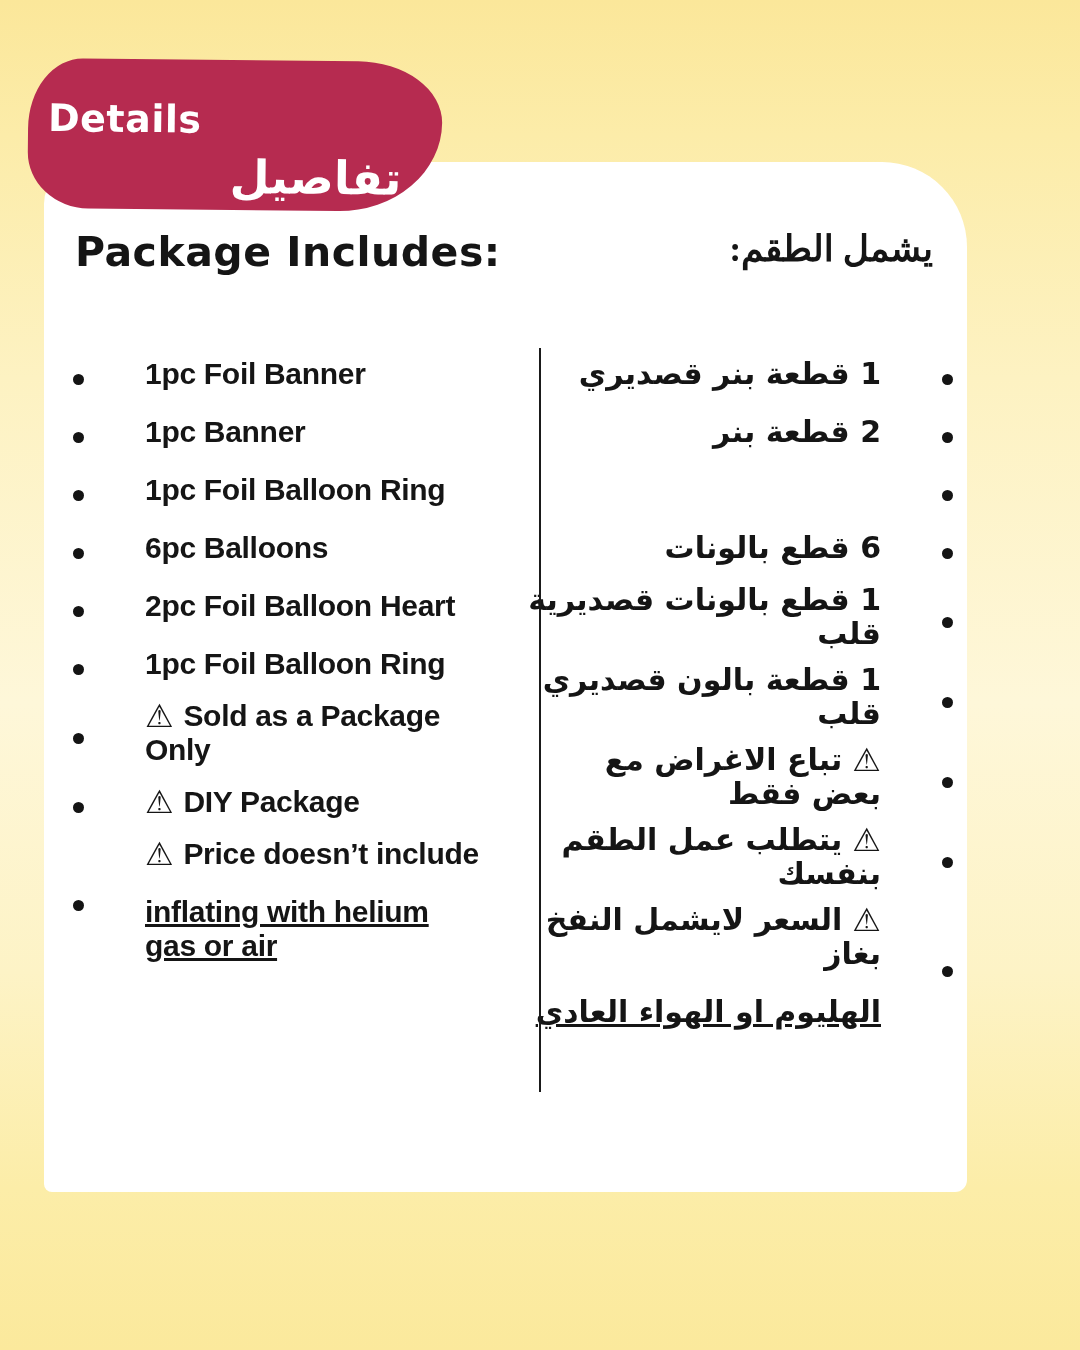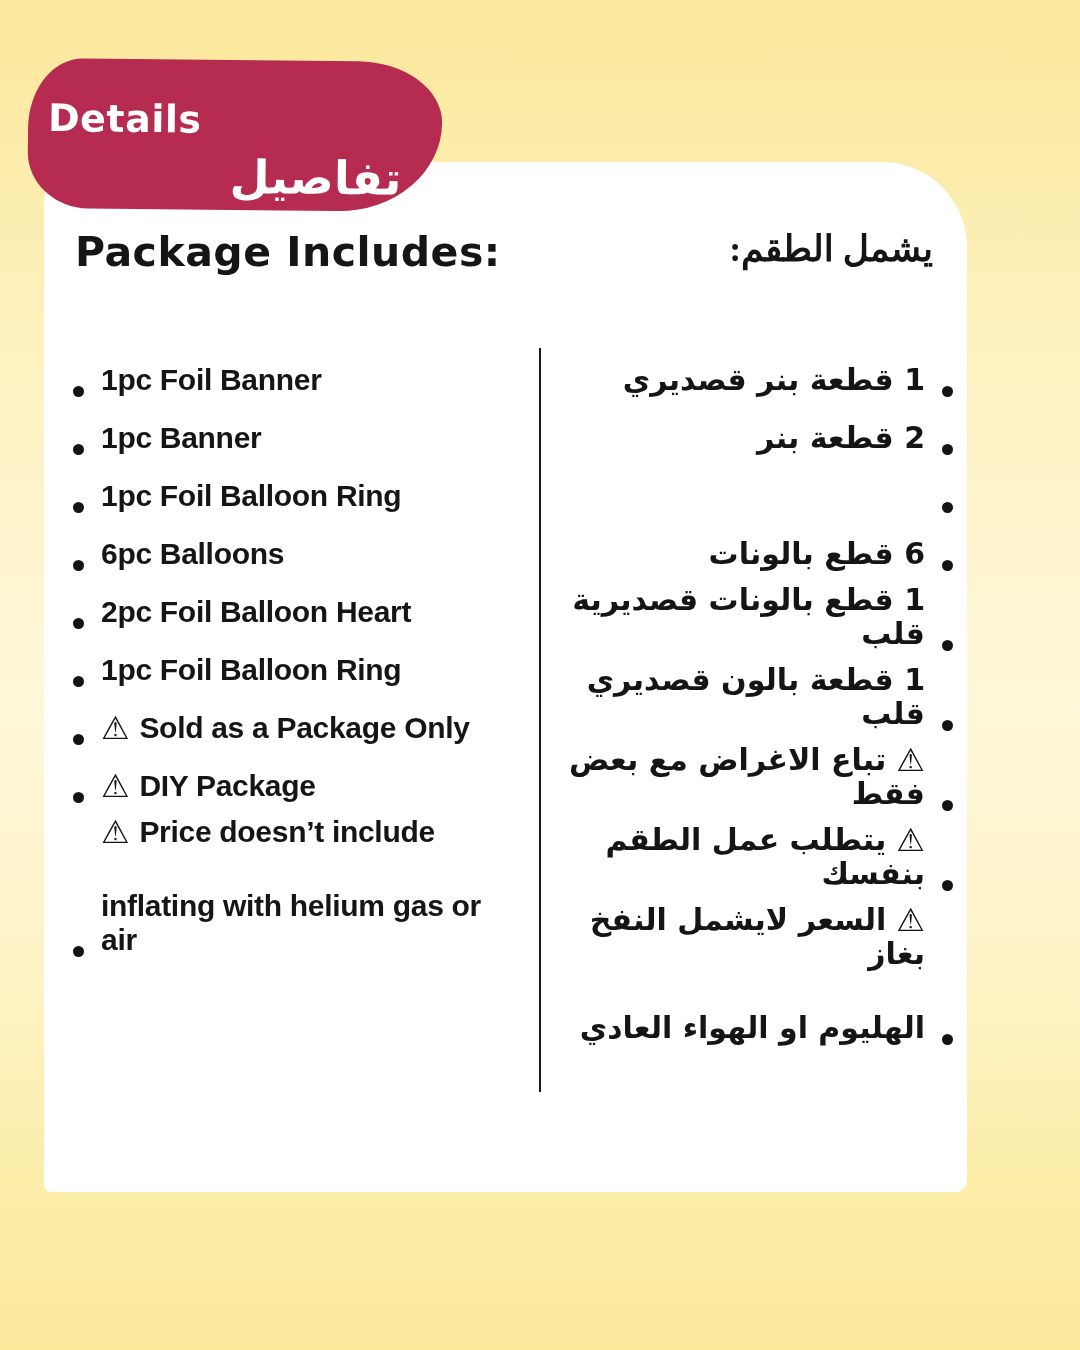--- a/index.html
+++ b/index.html
@@ -59,42 +59,42 @@
   }
   .divider {
     position:absolute; left:539px; top:348px;
     width:2px; height:744px; background:#1a1a1a;
     z-index:2;
   }
   ul.list { list-style:none; }
   ul.list.en { padding-left:29px; padding-right:20px; }
   ul.list.ar { direction:rtl; padding-right:14px; padding-left:20px; }
   li.item {
-    display:flex; align-items:flex-end;
-    min-height:58px; padding-top:12px;
+    display:flex; align-items:center;
+    min-height:58px; padding-top:12px;gap:44px;
   }
   .bullet {
     flex:0 0 auto;
     width:11px; height:11px; border-radius:50%;
     background:#141414;
     margin-top:11px;
     margin-inline-end:17px;
   }
   .txt { font-size:30px; font-weight:bold; line-height:34px; letter-spacing:-0.3px; }
   ul.list.ar .txt {
     font-family:"DejaVu Sans", sans-serif;
     font-size:30px; letter-spacing:0;
   }
   .warn {
     font-family:"DejaVu Sans", sans-serif;
     font-size:32px; font-weight:normal; line-height:34px;
     margin-inline-end:10px;
     display:inline-block; vertical-align:bottom;
   }
-  .line2 { margin-top:40px; }
+  .line2 { margin-top:24px;text-decoration:underline; }
 </style>
 </head>
 <body>
 
 <div class="badge">
   <span class="badge-en">Details</span>
   <span class="badge-ar">تفاصيل</span>
 </div>
 
 <div class="card">

